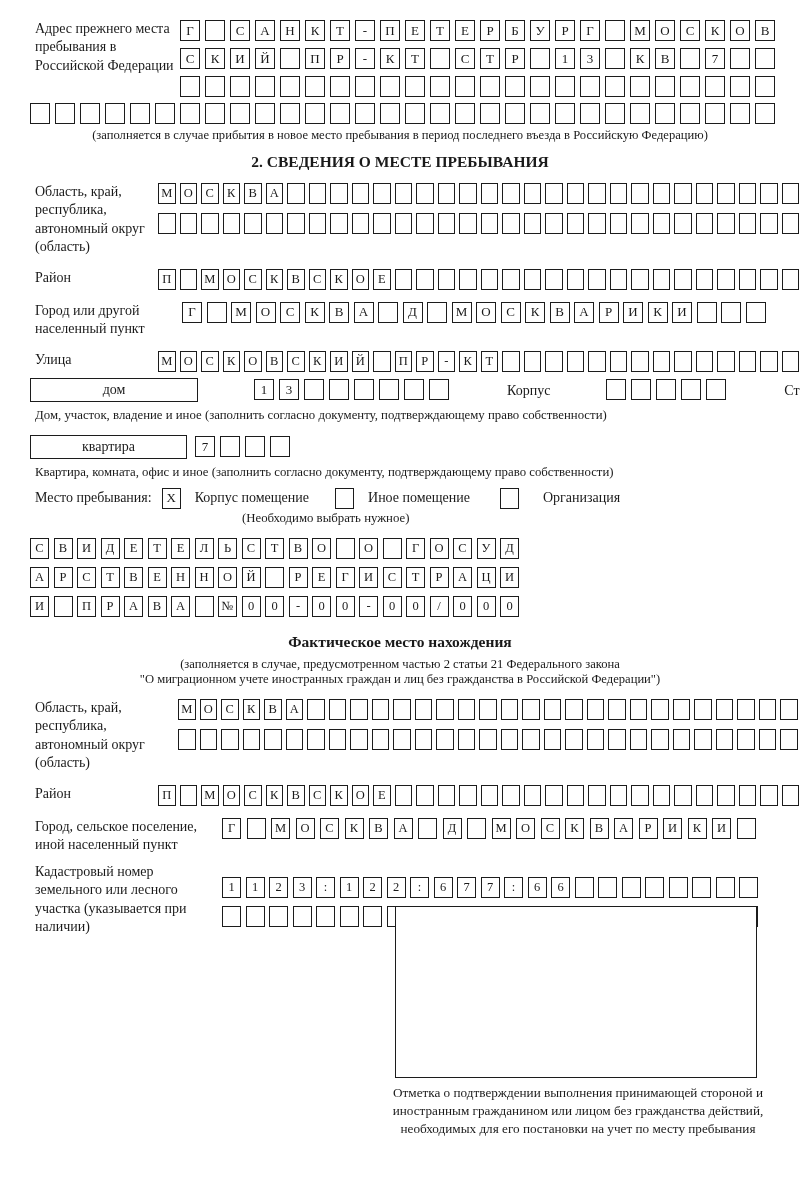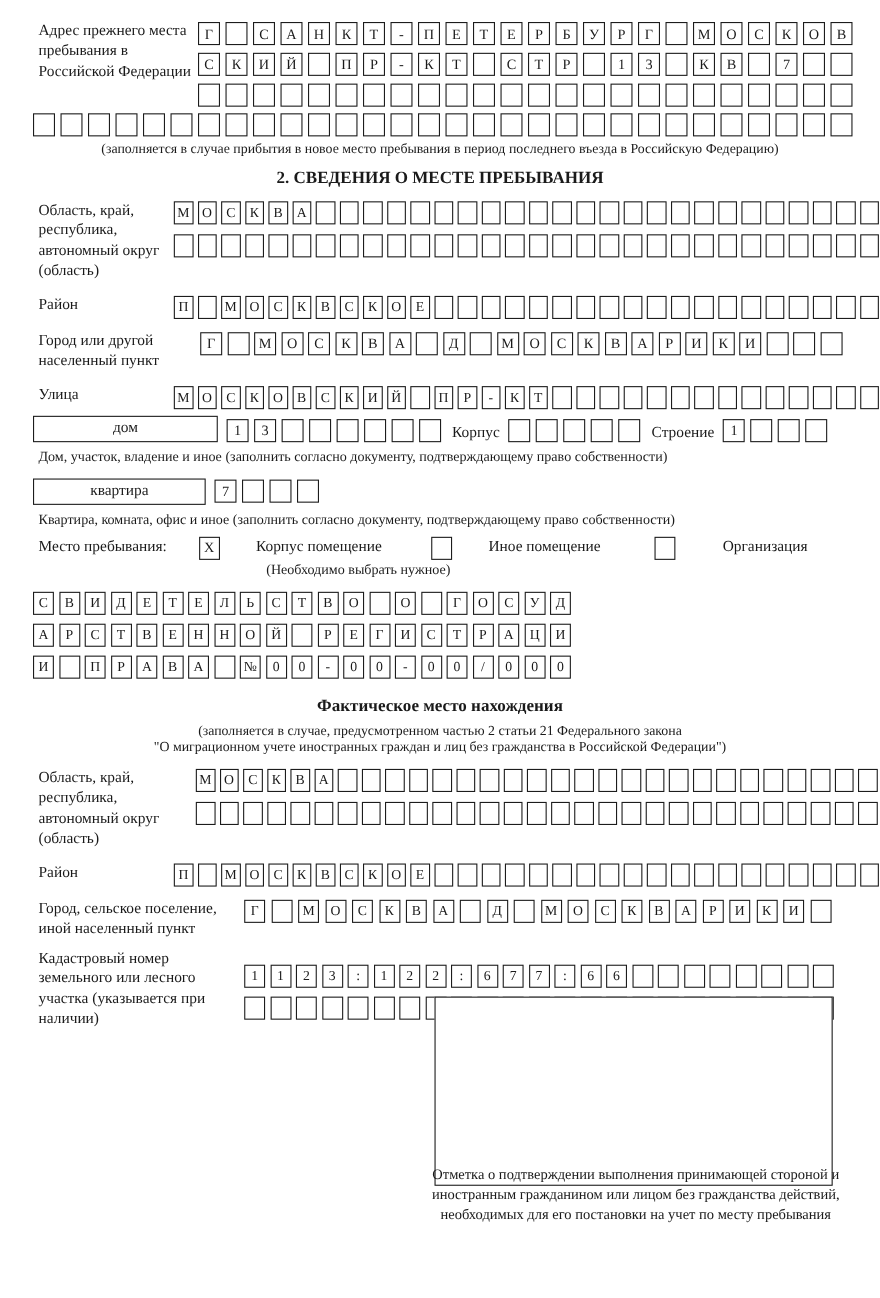--- a/index.html
+++ b/index.html
@@ -37,33 +37,33 @@
   .sec-title{font-size:15.5px;font-weight:bold;text-align:center;margin:10px 0 10px 0;}
 
   
   .bigbox{
     border:1.8px solid #1c1c1c;height:24px;display:flex;align-items:center;justify-content:center;
     font-size:14px;flex:none;box-sizing:border-box;
   }
   .inline-lbl{font-size:14px;margin:2px 8px 0 10px;flex:none;}
 
   
-  .chk-row{display:flex;align-items:center;margin:6px 0 2px 5px;font-size:14px;gap:19px;}
+  .chk-row{display:flex;align-items:center;margin:6px 0 2px 5px;font-size:14px;}
   .chkbox{
     width:17px;height:19px;border:1.6px solid #1c1c1c;flex:none;
     display:flex;align-items:center;justify-content:center;font-size:13px;margin:0 14px 0 10px;
   }
   .chk-note{font-size:12.8px;margin:2px 0 8px 212px;}
 
   .stamp-box{
     position:absolute;left:395px;top:906px;width:362px;height:172px;
     border:1.9px solid #1c1c1c;box-sizing:border-box;background:#fff;
   }
   .stamp-note{
-    position:absolute;left:360px;top:1059px;width:436px;
+    position:absolute;left:360px;top:1084px;width:436px;
     font-size:13.2px;text-align:center;line-height:1.35;
   }
 </style>
 </head>
 <body>
 
 <div class="page">
 
 
   <div class="frow">
@@ -350,21 +350,21 @@
         <span class="cell"></span>
         <span class="cell"></span>
         <span class="cell"></span>
         <span class="cell"></span>
         <span class="cell"></span>
         <span class="cell"></span>
         <span class="cell"></span>
       </div>
   </div>
 
-  <div class="frow" style="align-items:flex-end;margin-top:4px;">
+  <div class="frow" style="align-items:center;margin-top:4px;gap:48px;">
     <div class="bigbox" style="width:168px;">дом</div>
     <div class="cells sz19" style="margin-left:8px;">
         <span class="cell">1</span>
         <span class="cell">3</span>
         <span class="cell"></span>
         <span class="cell"></span>
         <span class="cell"></span>
         <span class="cell"></span>
         <span class="cell"></span>
         <span class="cell"></span>

